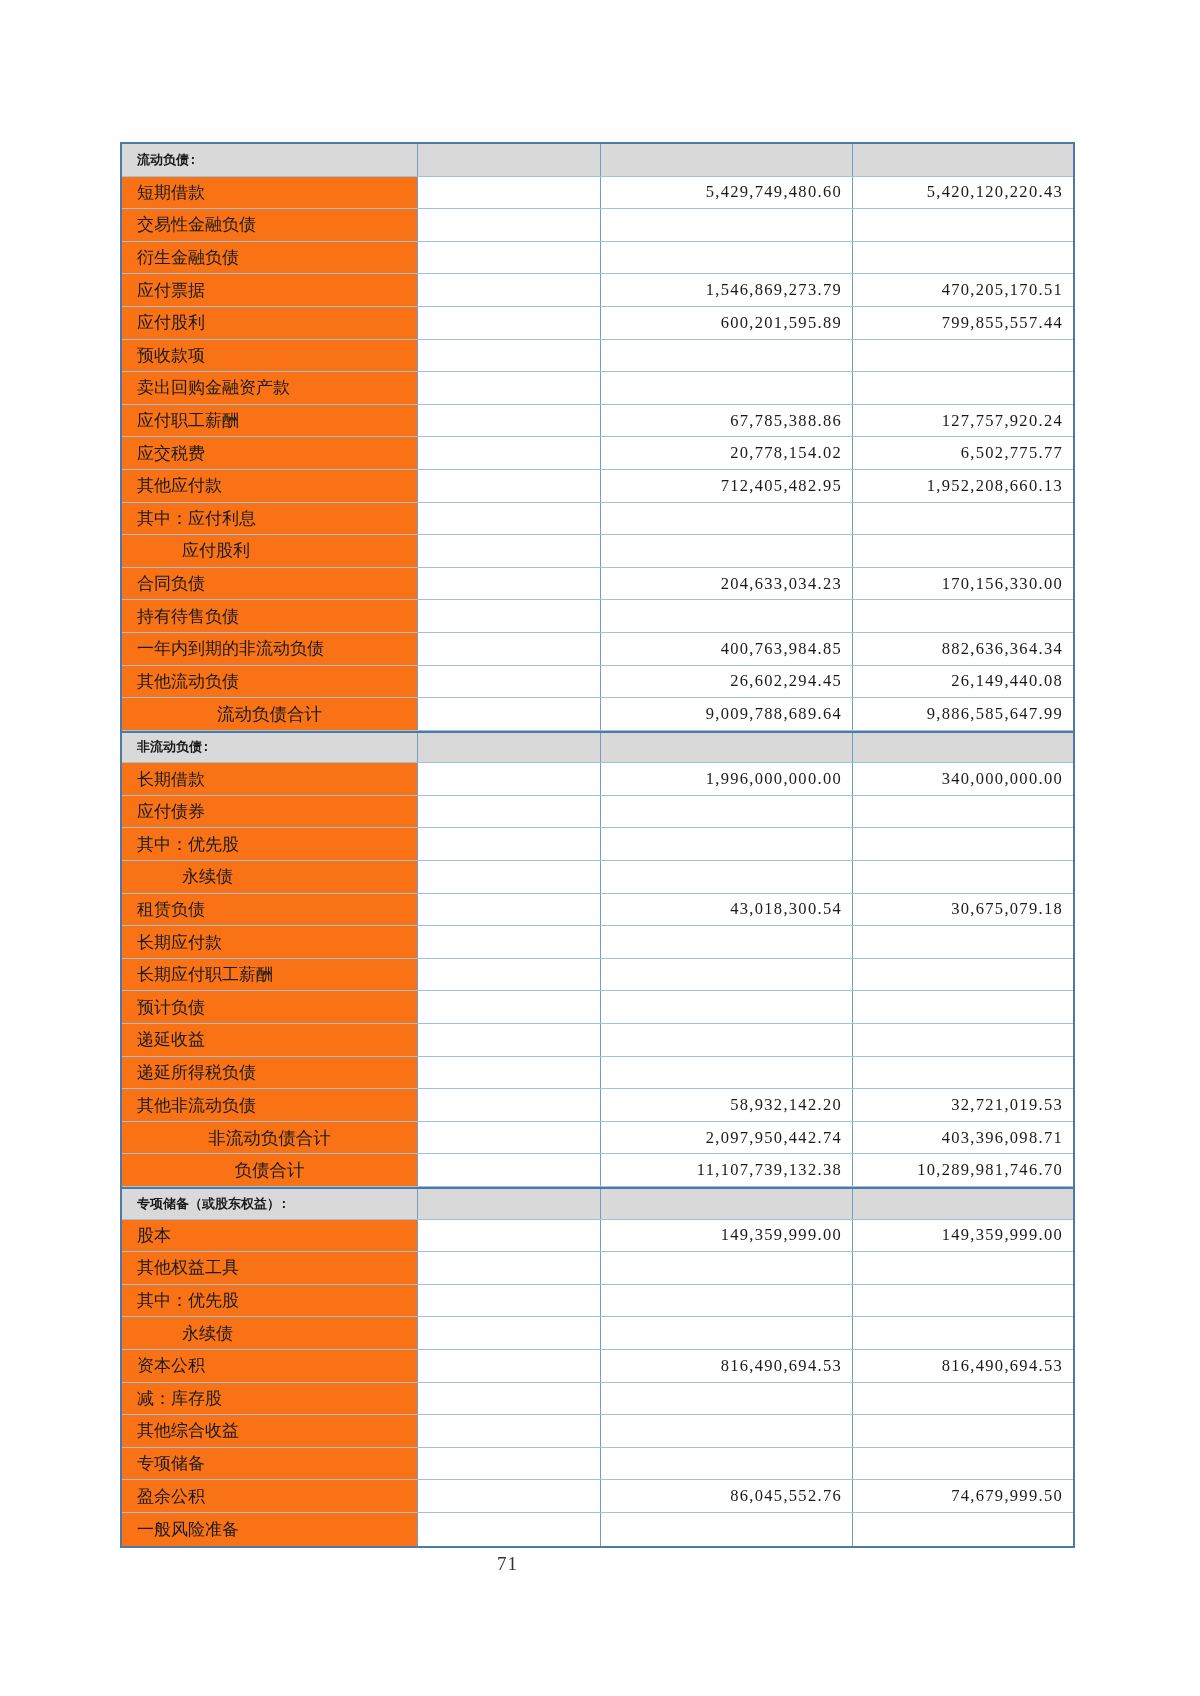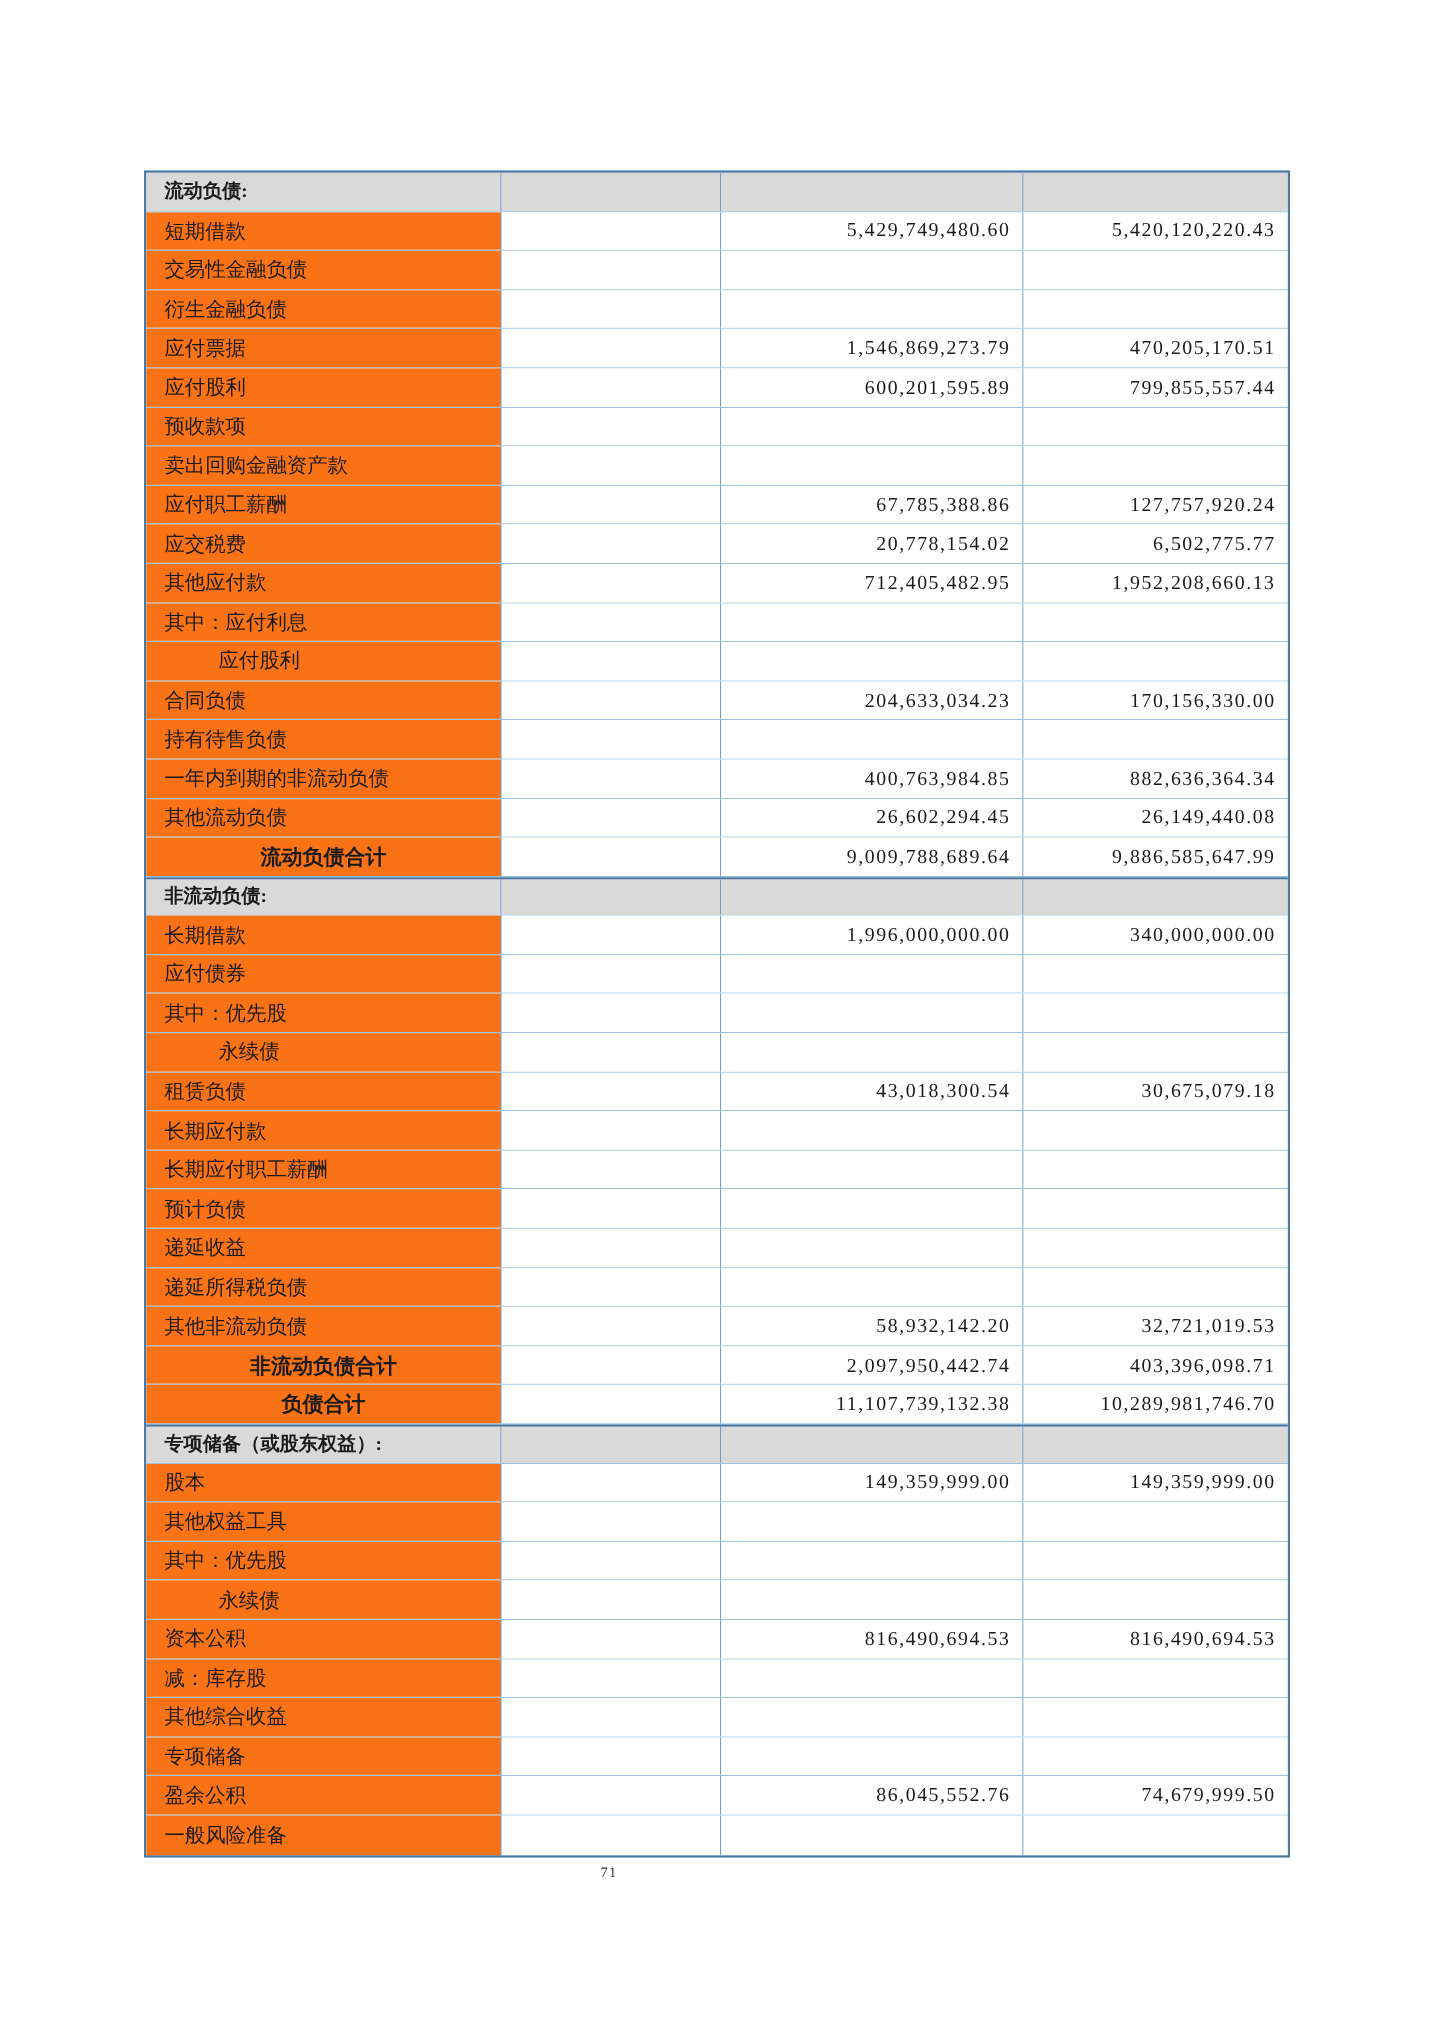--- a/index.html
+++ b/index.html
@@ -31,35 +31,35 @@
     overflow:hidden;white-space:nowrap;
     font-size:17px;
     background:#ffffff;
   }
   .cell:last-child{border-right:none;}
   .cell.label{
     background:#f97316;
     padding-left:15px;
   }
   .row.section .cell{background:#d9d9d9;}
-  .row.section .cell.label{font-weight:bold;font-size:16px;}
+  .row.section .cell.label{font-weight:bold;font-size:13px;font-family:Liberation Mono, monospace;}
   .row.total .cell.label{
-    font-weight:bold;font-size:17.5px;
+    font-weight:normal;font-size:17.5px;
     padding-left:0;justify-content:center;
   }
   .row.indent .cell.label{padding-left:60px;text-align:center;}
   .cell.num{
     justify-content:flex-end;
     padding-right:10px;
     letter-spacing:1.3px;
     font-size:16.5px;
   }
   .page-number{
     position:absolute;left:0;top:1553px;width:1015px;
-    text-align:center;font-size:12px;color:#333;
+    text-align:center;font-size:19px;color:#333;
     letter-spacing:1px;
   }
 </style>
 </head>
 <body>
 
 <div class="fin-table" id="fin-table">
     <div class="row section">
       <div class="cell label">流动负债:</div>
       <div class="cell note"></div>

